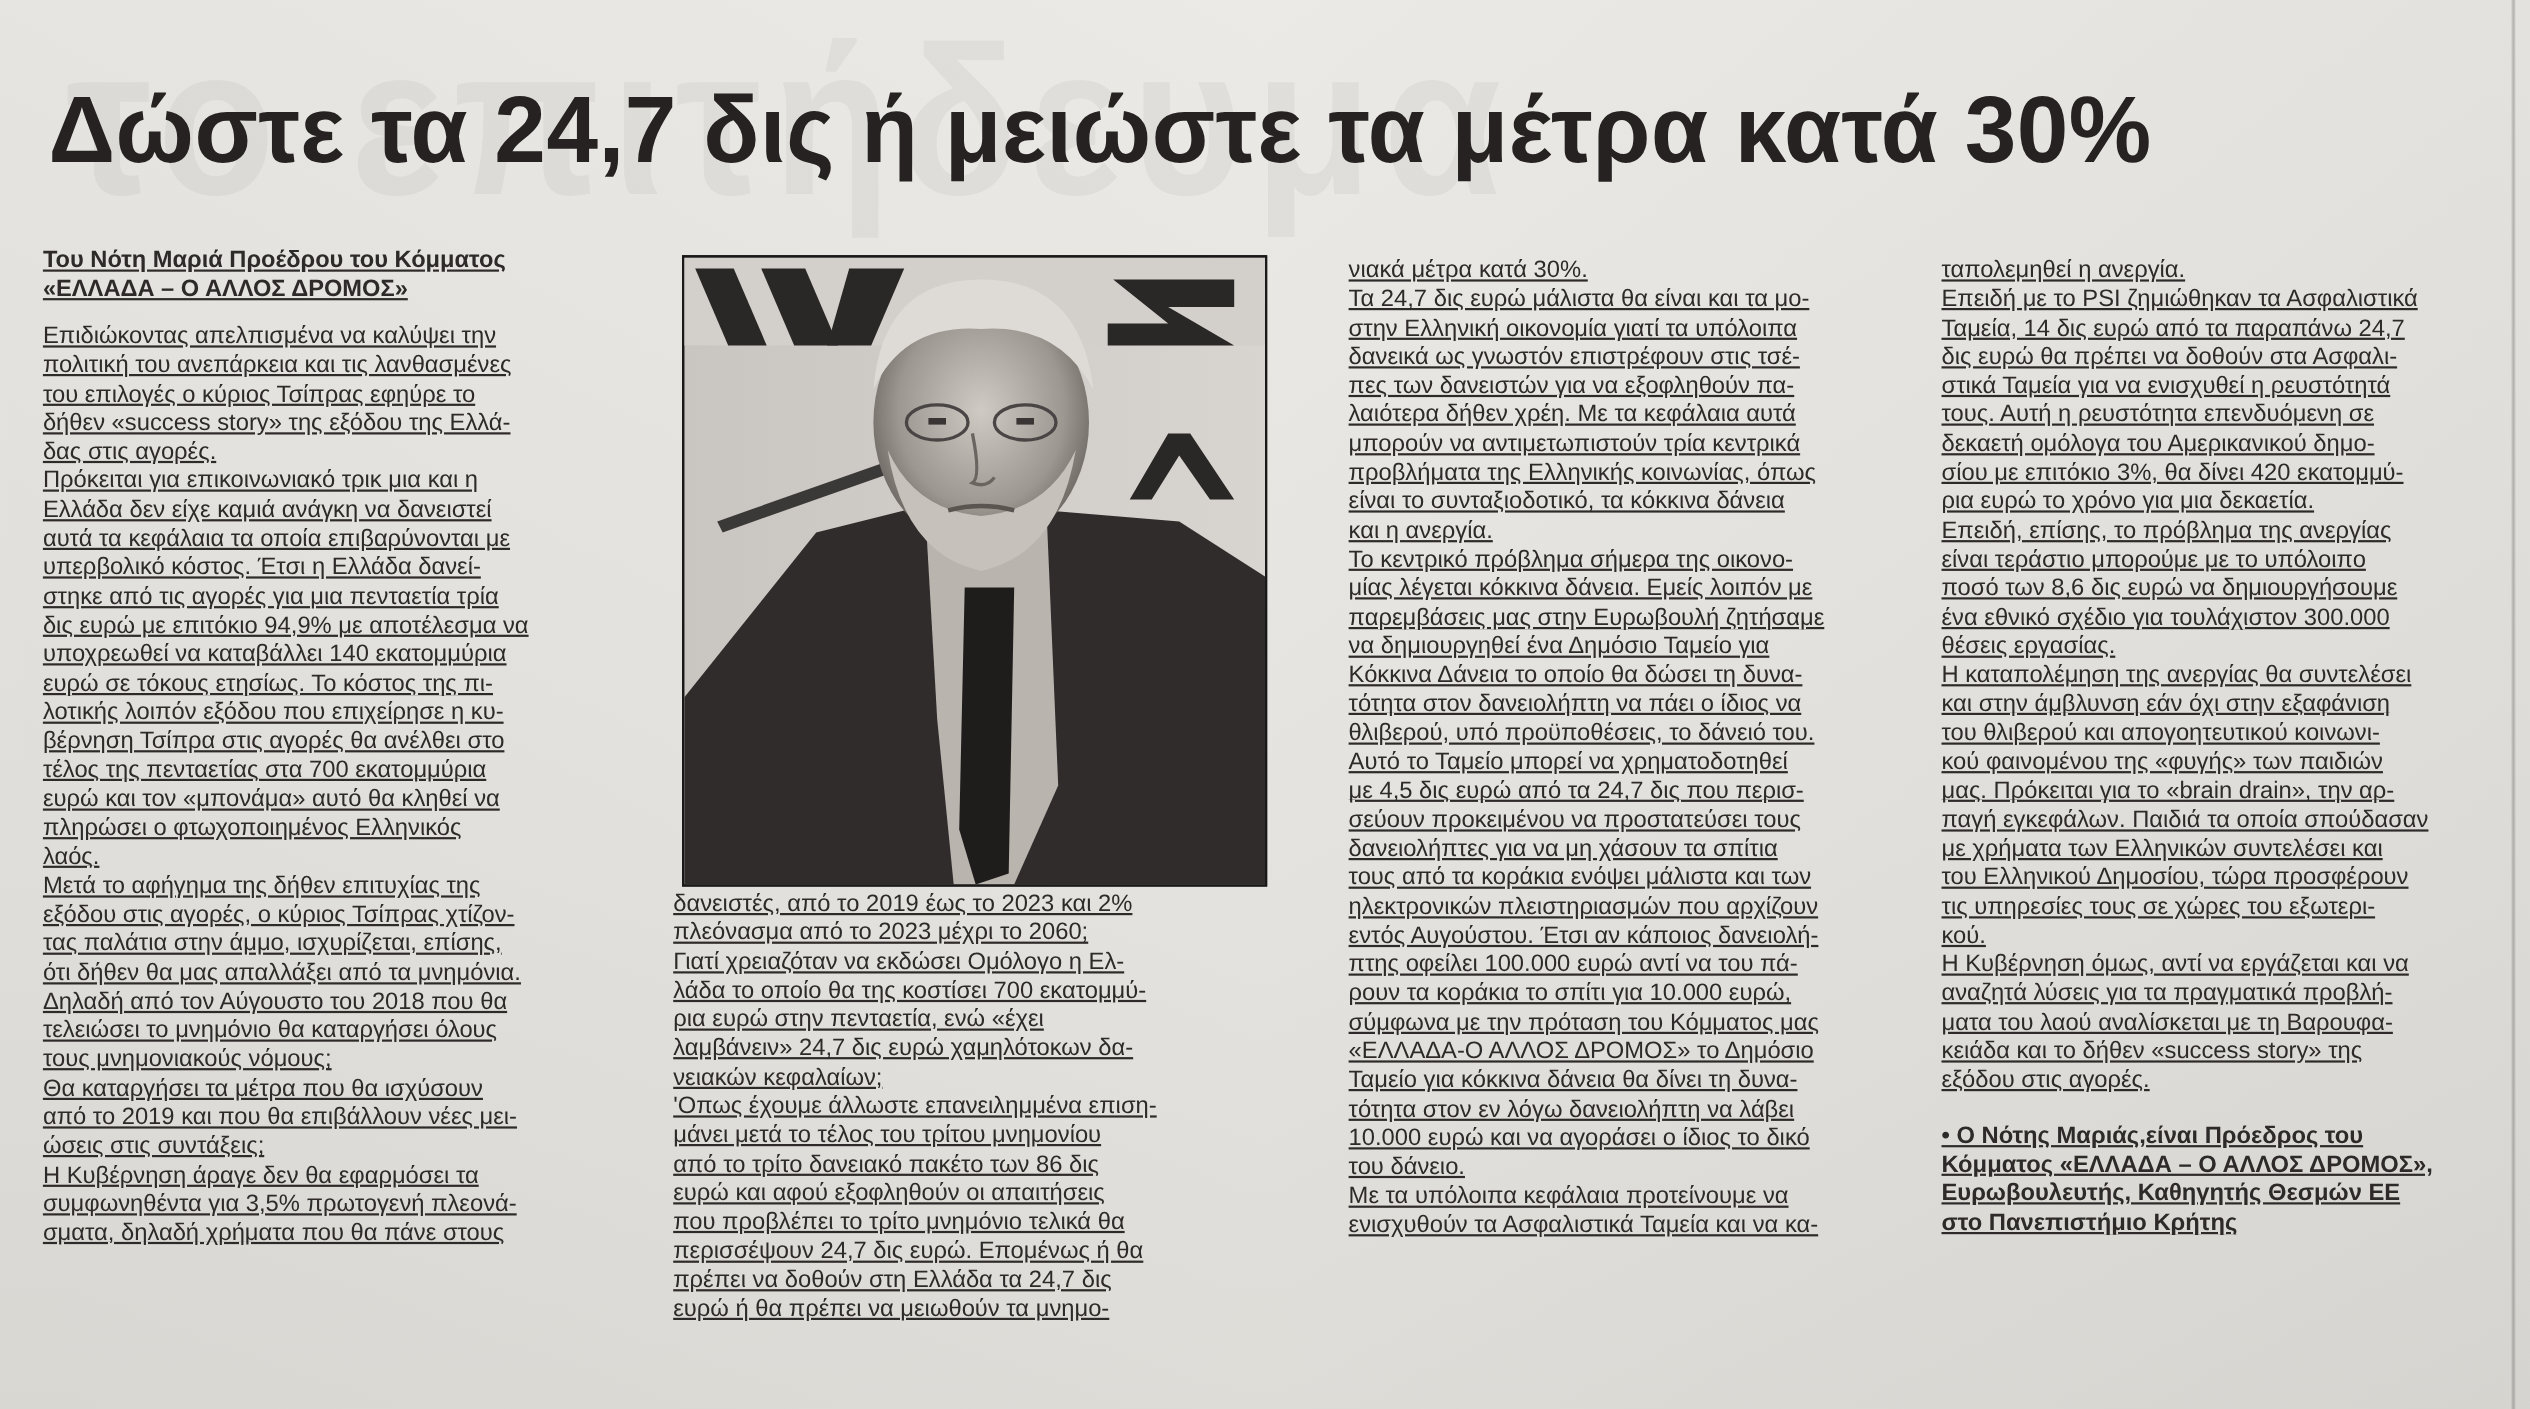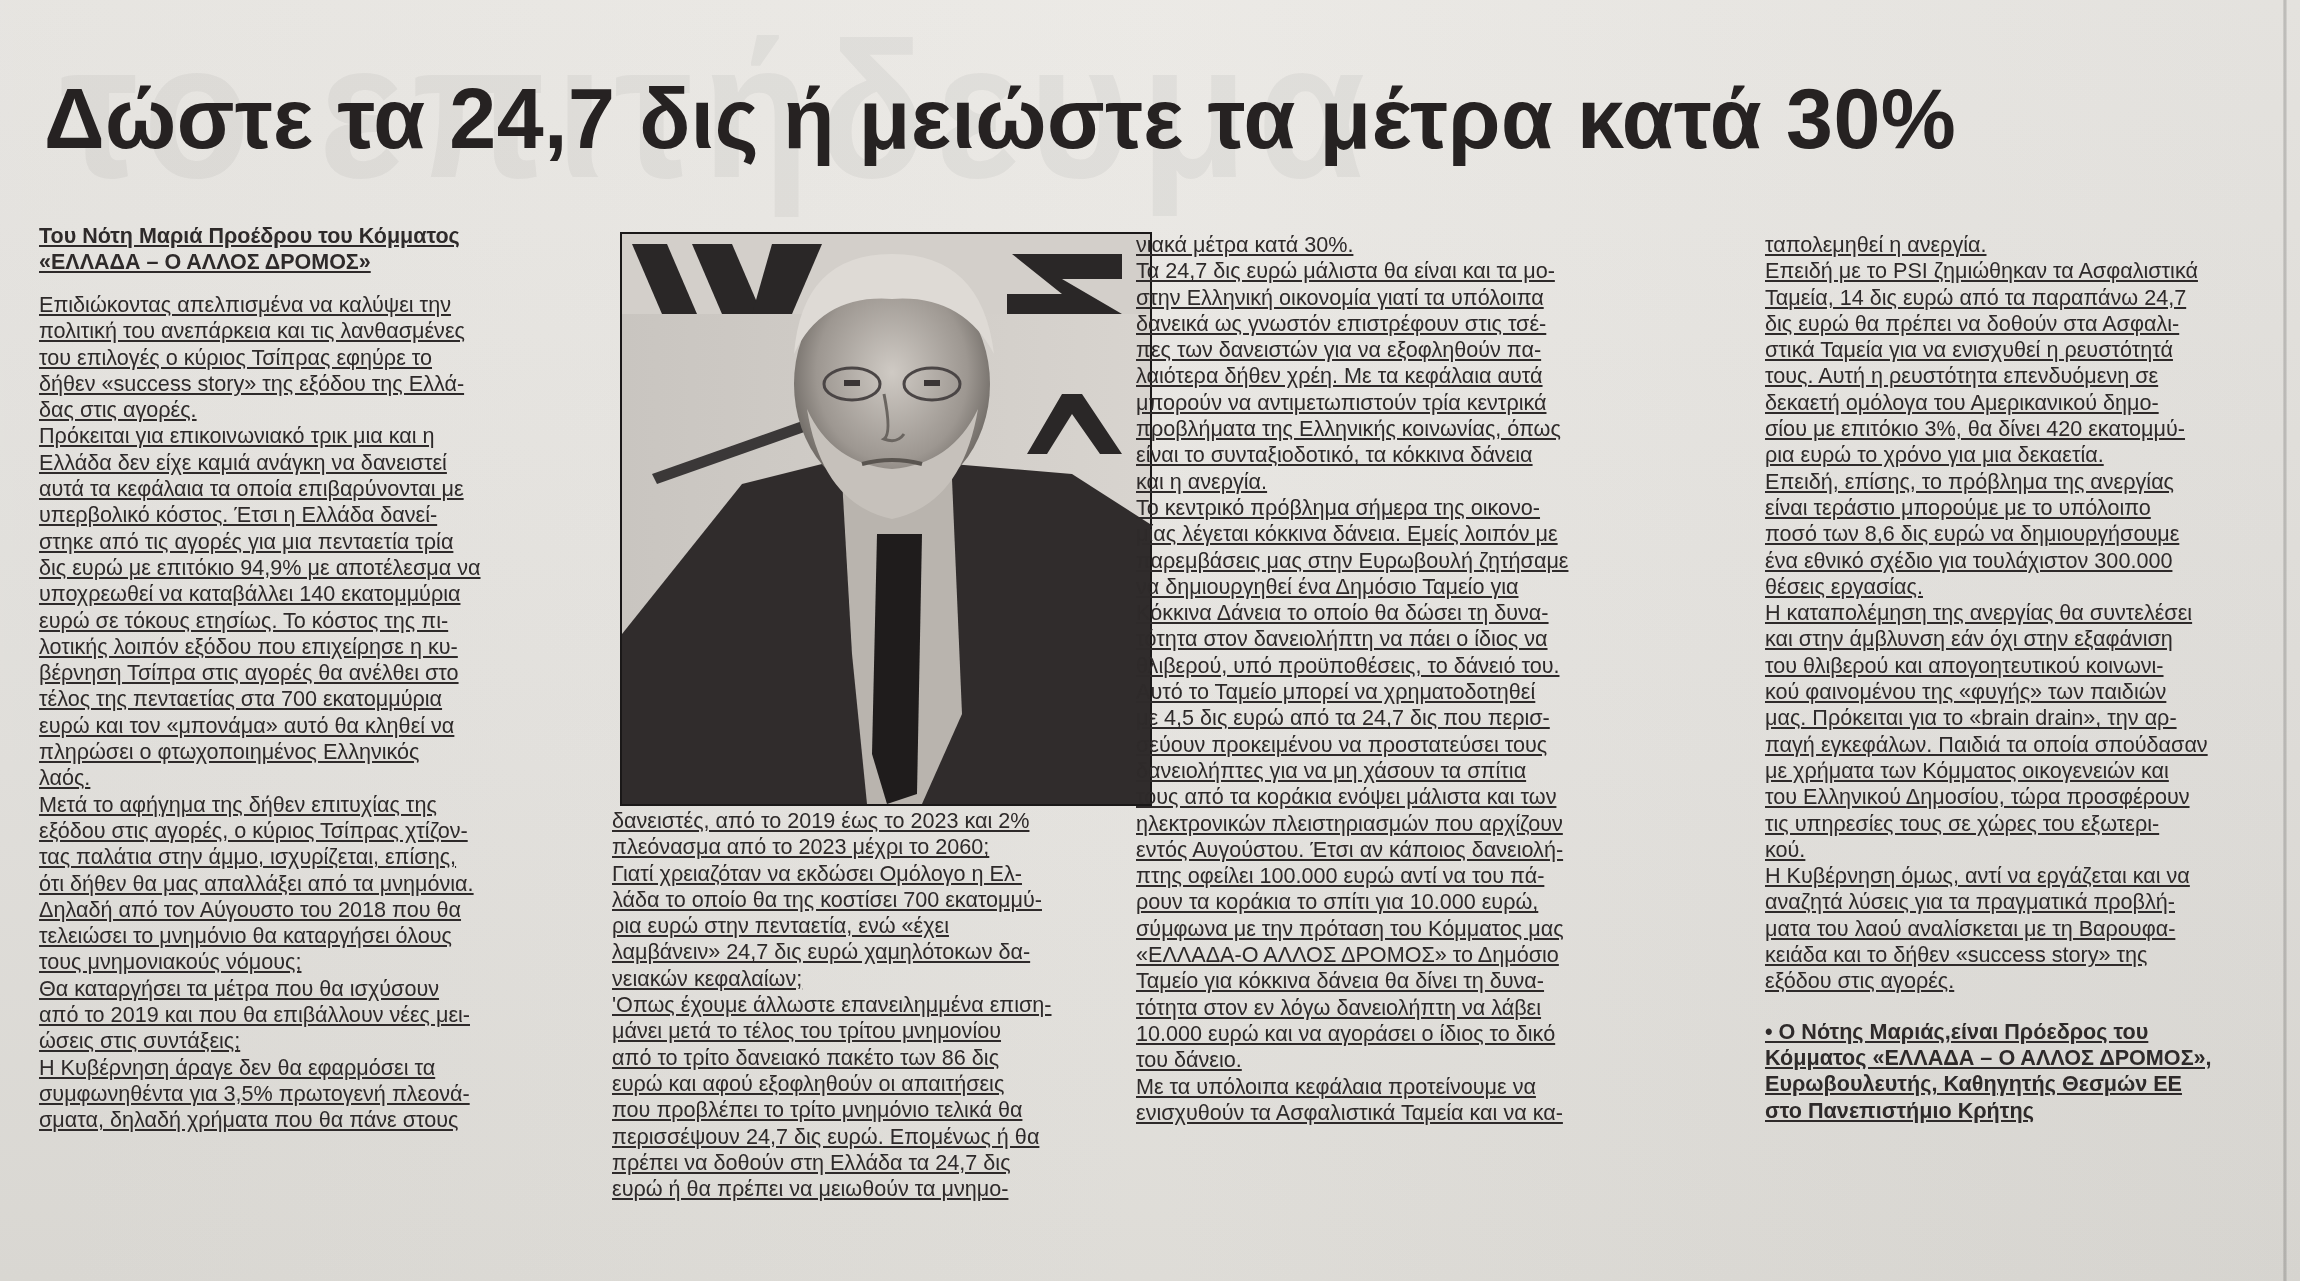--- a/index.html
+++ b/index.html
@@ -25,21 +25,21 @@
     transform:scaleX(0.98); transform-origin:left;
   }
   .col {
     position:absolute; font-size:21.6px; line-height:26.3px; color:#2e2a2a;
     font-family:"Liberation Sans", sans-serif;
   }
   .col p { margin:0;text-decoration:underline; }
   .col .line { display:block; white-space:nowrap; }
   #col1 { left:39px; top:223px; width:540px; }
   #col2 { left:612px; top:808px; width:550px; }
-  #col3 { left:1136px; top:232px; width:545px; }
+  #col3 { left:1226px; top:232px; width:545px; }
   #col4 { left:1765px; top:232px; width:535px; }
   .byline { font-weight:bold; font-size:21.5px; line-height:26px; margin-bottom:17px !important; }
   .bio { font-weight:bold; margin-top:24px !important; }
   .photo {
     position:absolute; left:620px; top:232px; width:528px; height:570px;
     background:#2b2828; border:2px solid #1a1818; overflow:hidden;
   }
   .photo svg { display:block; }
   .fold {
     position:absolute; left:2283px; top:0; width:4px; height:1281px;
@@ -211,21 +211,21 @@
     <span class="line">είναι τεράστιο μπορούμε με  το υπόλοιπο</span>
     <span class="line">ποσό των 8,6 δις ευρώ να δημιουργήσουμε</span>
     <span class="line">ένα εθνικό σχέδιο για τουλάχιστον 300.000</span>
     <span class="line">θέσεις εργασίας.</span>
     <span class="line">Η καταπολέμηση της ανεργίας θα συντελέσει</span>
     <span class="line">και στην άμβλυνση εάν όχι στην εξαφάνιση</span>
     <span class="line">του θλιβερού και απογοητευτικού κοινωνι-</span>
     <span class="line">κού φαινομένου της «φυγής» των παιδιών</span>
     <span class="line">μας. Πρόκειται για το «brain drain», την αρ-</span>
     <span class="line">παγή εγκεφάλων. Παιδιά τα οποία σπούδασαν</span>
-    <span class="line">με χρήματα των Κόμματος οικογενειών και</span>
+    <span class="line">με χρήματα των Ελληνικών συντελέσει και</span>
     <span class="line">του Ελληνικού Δημοσίου, τώρα προσφέρουν</span>
     <span class="line">τις υπηρεσίες τους σε χώρες του εξωτερι-</span>
     <span class="line">κού.</span>
     <span class="line">Η Κυβέρνηση όμως, αντί να εργάζεται και να</span>
     <span class="line">αναζητά λύσεις για τα πραγματικά προβλή-</span>
     <span class="line">ματα του λαού αναλίσκεται με τη Βαρουφα-</span>
     <span class="line">κειάδα και το δήθεν «success story» της</span>
     <span class="line">εξόδου στις αγορές.</span>
   </p>
   <p class="bio">

